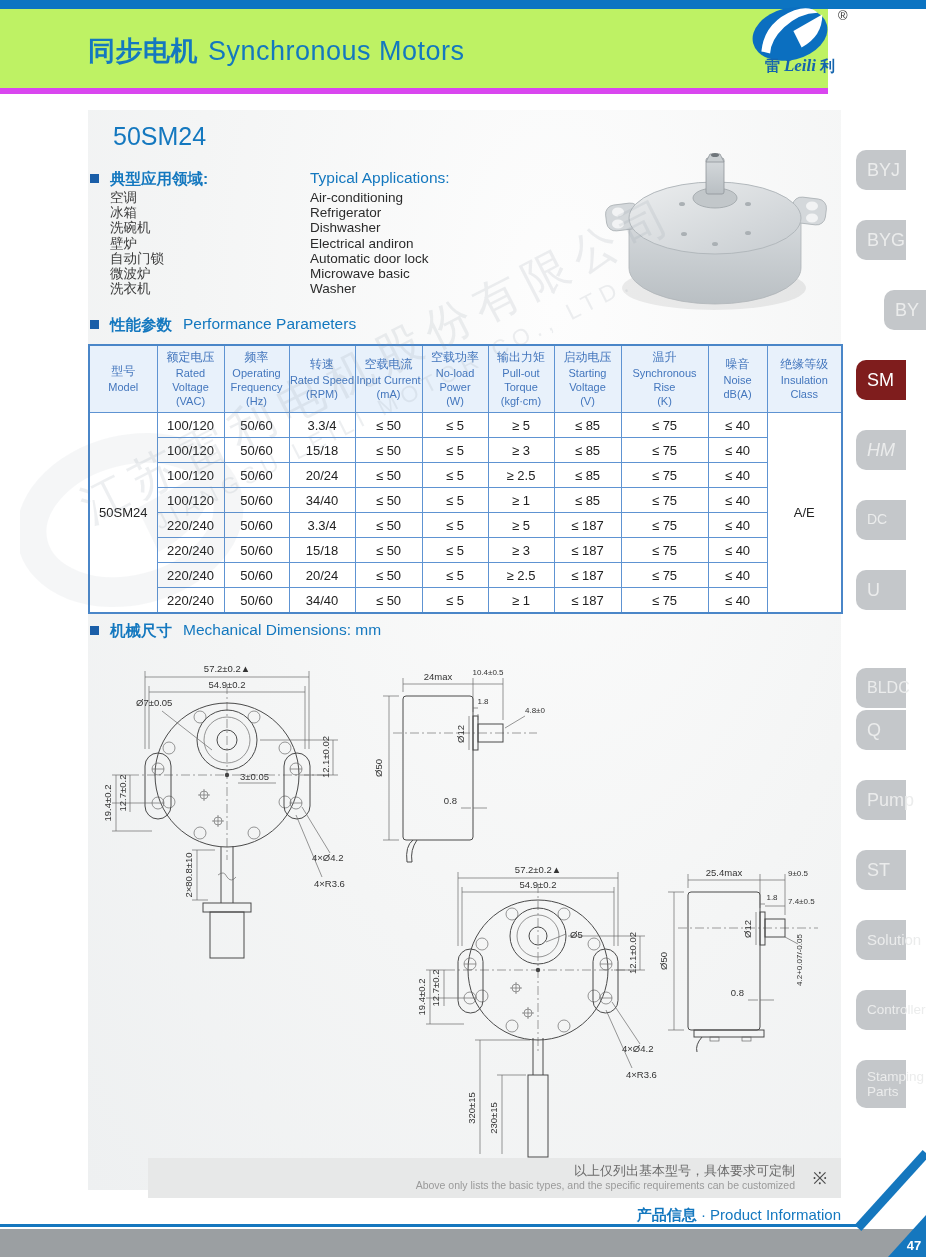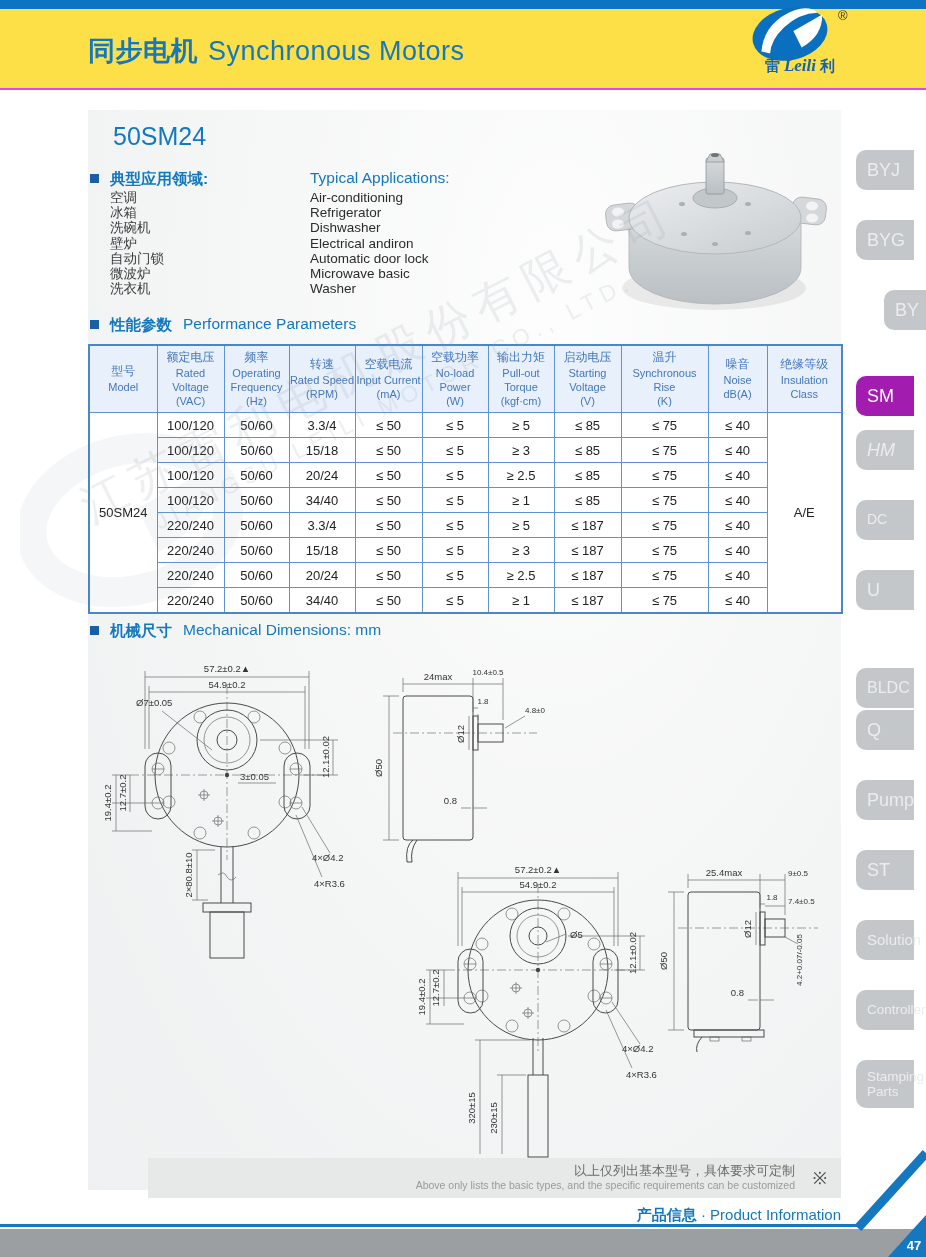--- a/index.html
+++ b/index.html
@@ -1,21 +1,21 @@
 <!DOCTYPE html>
 <html><head>
 <meta charset="utf-8">
 <style>
   html,body{margin:0;padding:0;background:#fff;}
   .page{position:relative;width:926px;height:1257px;background:#fff;overflow:hidden;
         font-family:"Liberation Sans",sans-serif;}
   
   .top-bar{position:absolute;left:0;top:0;width:926px;height:9px;background:#0c74c2;}
-  .header{position:absolute;left:0;top:9px;width:926px;height:79px;background:#fde047;
-          border-bottom:2px solid #d946ef;}
+  .header{position:absolute;left:0;top:9px;width:828px;height:79px;background:#bef264;
+          border-bottom:6px solid #d946ef;}
   .header-title{position:absolute;left:88px;top:24px;font-size:27px;color:#1478bf;letter-spacing:.5px;}
   .header-title .zh{font-weight:bold;margin-right:10px;}
   .logo{position:absolute;left:742px;top:4px;width:116px;height:78px;}
   .brand-line{position:absolute;left:742px;top:56px;width:116px;text-align:center;color:#1464ae;
               font-family:"Liberation Serif",serif;font-size:15px;font-weight:bold;}
   .brand-line .script{font-style:italic;font-size:17px;padding:0 4px;}
   
   .panel{position:absolute;left:88px;top:110px;width:753px;height:1080px;
          background:radial-gradient(ellipse at 62% 18%, #fdfdfd 0%, #f4f5f5 55%, #eef0f1 100%);}
   .model-title{position:absolute;left:113px;top:122px;font-size:25px;color:#1478bf;}
@@ -44,24 +44,24 @@
   .note-zh{position:absolute;right:46px;top:4px;font-size:13px;color:#6b6b6b;}
   .note-en{position:absolute;right:46px;top:21px;font-size:10.5px;color:#9a9a9a;}
   .note-mark{position:absolute;right:14px;top:8px;font-size:17px;color:#4a4a4a;}
   .footer-label{position:absolute;left:88px;top:1206px;width:753px;text-align:right;
                 color:#1478bf;font-size:15px;}
   .footer-label .zh{font-weight:bold;}
   .blue-line{position:absolute;left:0;top:1224px;width:858px;height:3px;background:#1577be;}
   .gray-bar{position:absolute;left:0;top:1229px;width:926px;height:28px;background:#9b9fa2;}
   .corner{position:absolute;left:830px;top:1140px;}
   
-  .tab{position:absolute;left:856px;width:58px;height:40px;background:#c4c7ca;
+  .tab{position:absolute;left:856px;width:50px;height:40px;background:#c4c7ca;
        border-radius:10px 0 0 10px;color:#ebecec;display:flex;align-items:center;
        padding-left:11px;box-sizing:border-box;font-size:18px;line-height:1.12;}
-  .tab--active{background:#a21caf;color:#fff;margin-top:16px;}
+  .tab--active{background:#7f1d1d;color:#fff;}
   .tab--tall{height:48px;}
   
   .watermark{position:absolute;left:55px;top:330px;width:650px;text-align:center;
              transform:rotate(-27deg);color:#8e99a4;opacity:.15;pointer-events:none;z-index:6;}
   .wm-zh{font-size:46px;letter-spacing:9px;white-space:nowrap;}
   .wm-en{font-size:23px;letter-spacing:6px;white-space:nowrap;}
   .wm-logo{position:absolute;left:20px;top:430px;opacity:.06;pointer-events:none;z-index:6;}
 </style>
 </head>
 <body>

